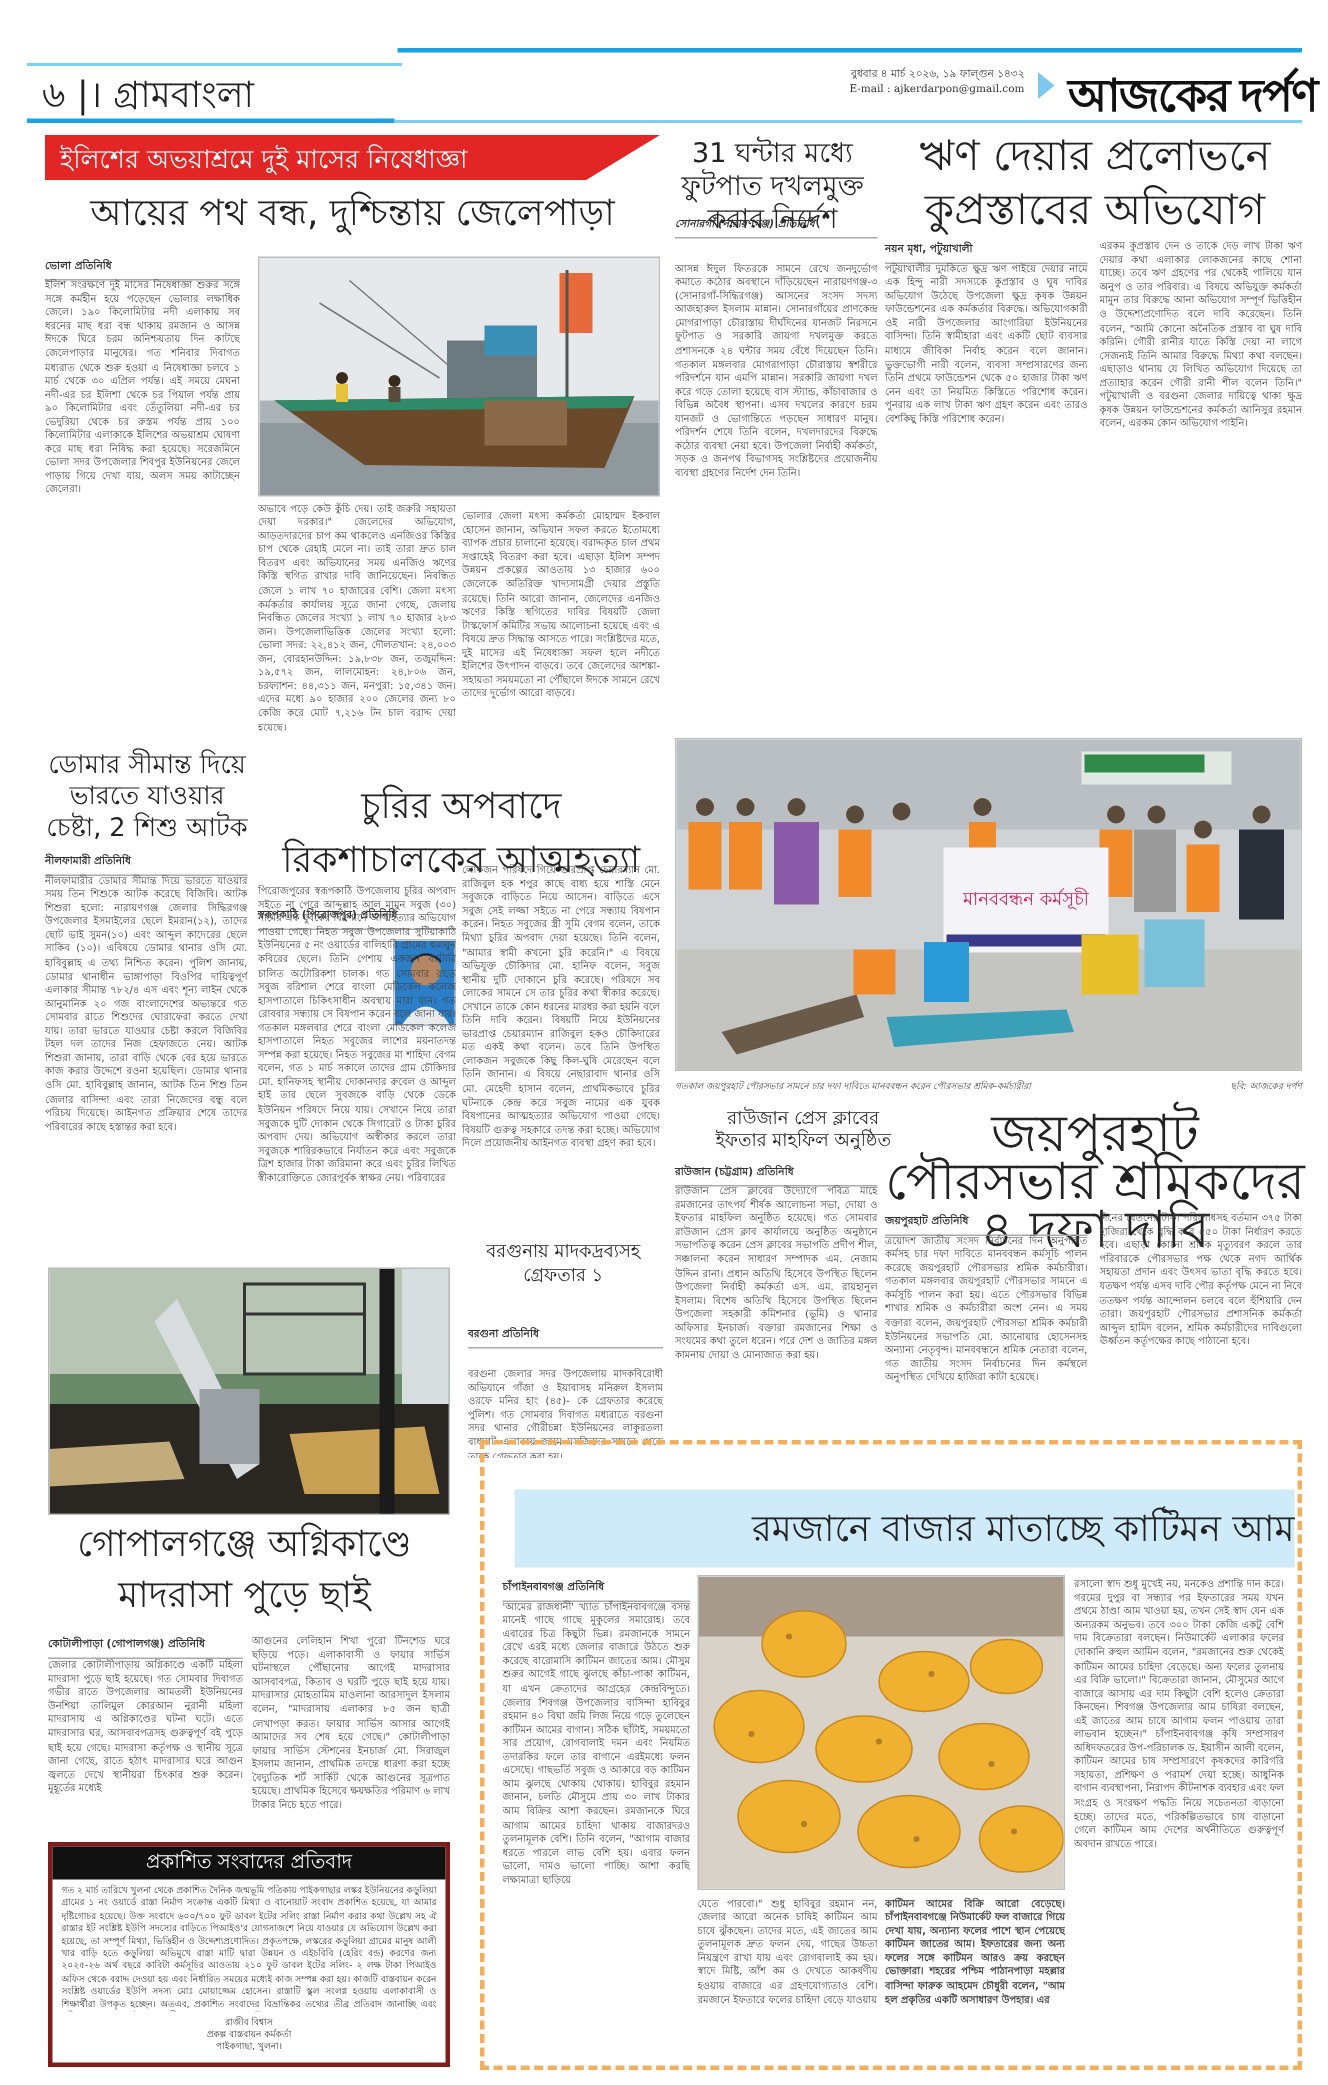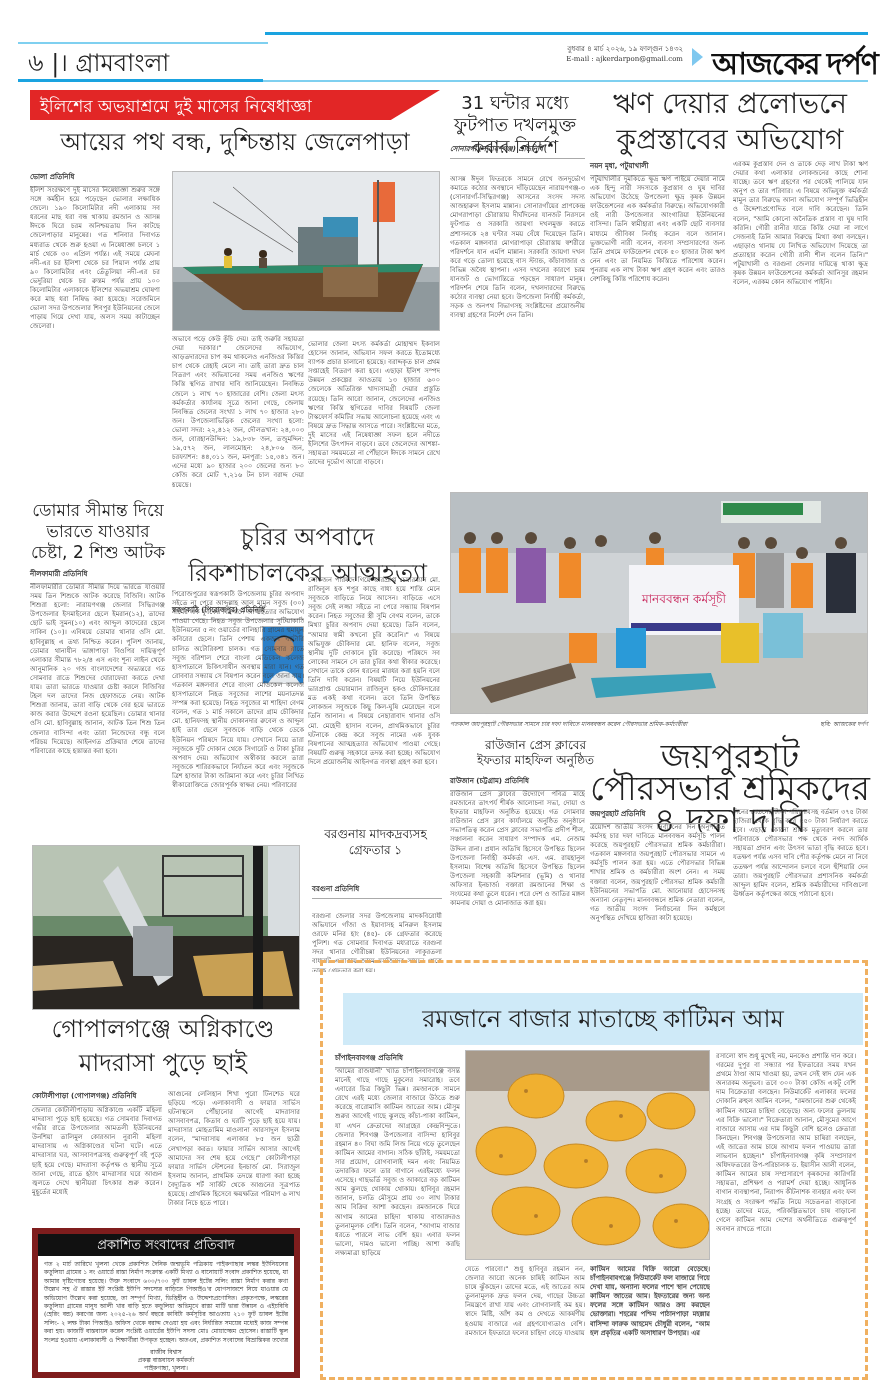--- a/index.html
+++ b/index.html
@@ -23,36 +23,36 @@
   .hl { color: #222; font-family: "DejaVu Sans", sans-serif; font-weight: normal; text-align: center; }
   .hl-main { left: 30px; top: 124px; width: 410px; font-size: 24px; line-height: 36px; }
   .hl-24 { left: 445px; top: 92px; width: 140px; font-size: 18px; line-height: 22px; }
   .hl-loan { left: 590px; top: 86px; width: 280px; font-size: 28px; line-height: 36px; }
   .hl-doma { left: 28px; top: 500px; width: 140px; font-size: 17px; line-height: 21px; }
   .hl-churi { left: 170px; top: 498px; width: 275px; font-size: 24px; line-height: 36px; margin-top: 21px; }
   .hl-raoj { left: 468px; top: 738px; width: 135px; font-size: 12px; line-height: 15px; }
   .hl-joy { left: 590px; top: 740px; width: 280px; font-size: 34px; line-height: 32px; }
   .hl-barg { left: 308px; top: 826px; width: 135px; font-size: 12px; line-height: 16px; }
   .hl-gopal { left: 28px; top: 1012px; width: 270px; font-size: 24px; line-height: 34px; }
-  .hl-ram { left: 343px; top: 993px; width: 520px; height: 52px; background: #cfeaf8; font-size: 24px; line-height: 52px; }
+  .hl-ram { left: 343px; top: 993px; width: 520px; height: 52px; background: #cfeaf8; font-size: 24px; line-height: 52px; text-align: right; }
 
   
   .byline { font-size: 7px; font-weight: bold; color: #333; border-bottom: 1px solid #aaa; padding-bottom: 3px; }
   
   .body { font-size: 6.6px; line-height: 9.1px; color: #444; text-align: justify; overflow: hidden; }
 
   
   .photo { overflow: hidden; border: 1px solid #bbb; }
   .cap { font-size: 6px; color: #444; font-style: italic; }
 
   
   .ram-box { left: 320px; top: 960px; width: 548px; height: 420px; border: 3px dashed #f0b060; border-top-style: dashed; }
 
   
-  .protest { left: 32px; top: 1228px; width: 268px; height: 150px; border: 6px solid #7f1d1d; }
+  .protest { left: 32px; top: 1228px; width: 268px; height: 150px; border: 3px solid #7f1d1d; }
   .protest-title { height: 22px; background: #111; color: #fff; font-size: 13px; text-align: center; line-height: 22px; }
   .protest-body { padding: 4px 6px; font-size: 6px; line-height: 8.4px; color: #333; text-align: justify; }
   .protest-sign { text-align: center; font-size: 6px; line-height: 8px; color: #333; margin-top: 4px; }
 </style>
 </head>
 <body>
 
 <div class="abs mast-line-top-left"></div>
 <div class="abs mast-line-top-right"></div>
 <div class="abs mast-page">

